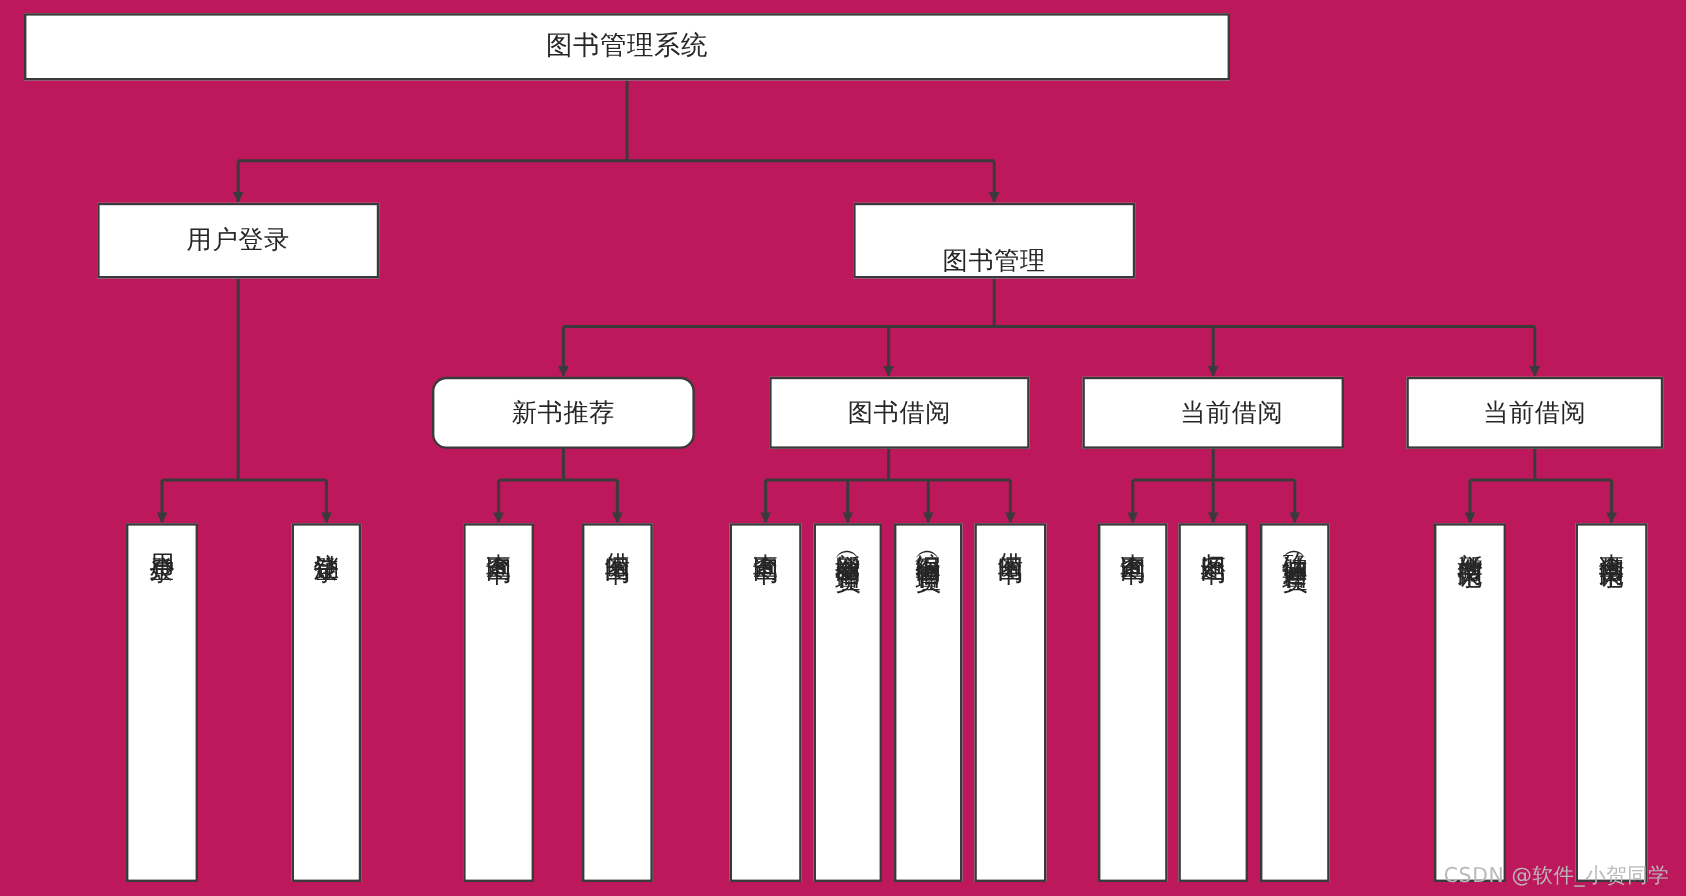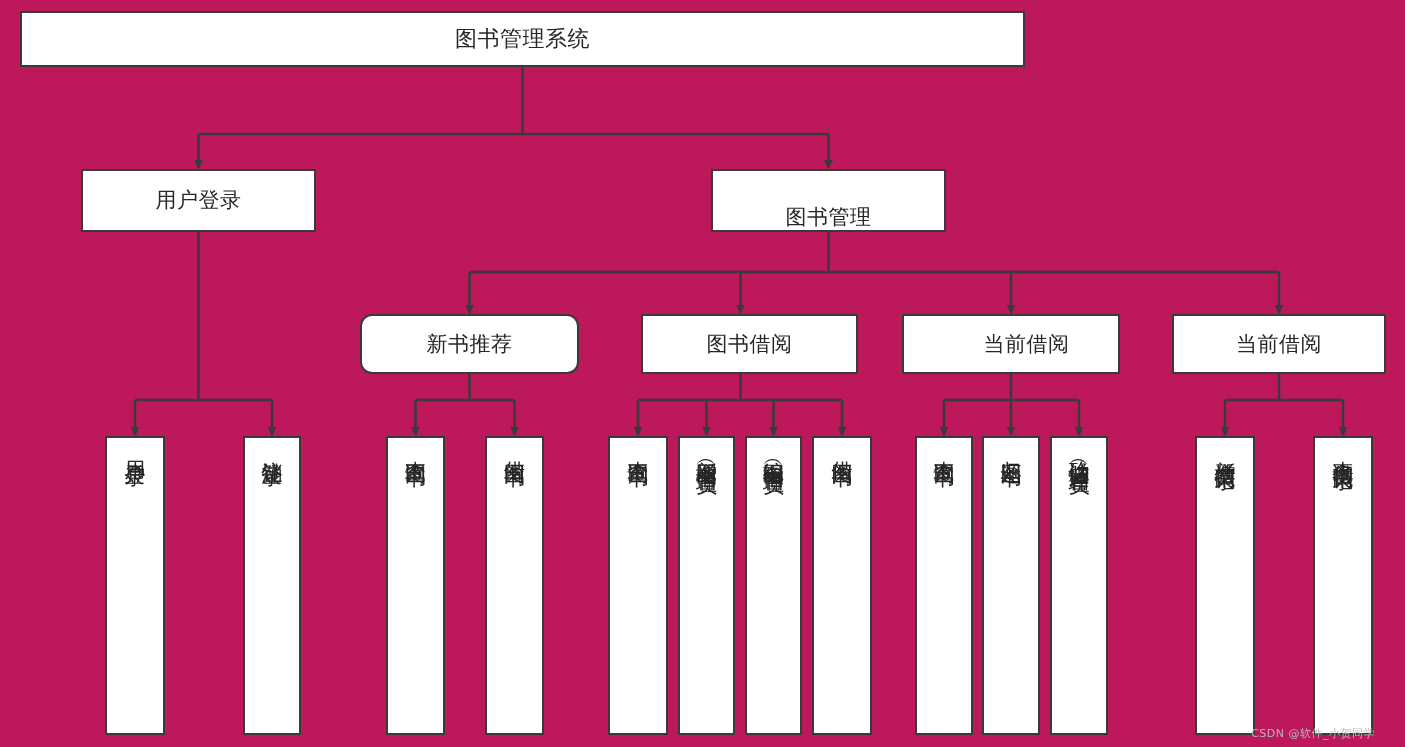--- a/index.html
+++ b/index.html
@@ -58,23 +58,23 @@
   .node.v .node-label {
     writing-mode: vertical-rl;
     text-orientation: upright;
     font-size: 21px;
     line-height: 1.05;
     letter-spacing: 2px;
     margin: 0 auto;
   }
   .watermark {
     position: absolute;
-    right: 30px;
+    right: 14px;
     bottom: 6px;
-    font-size: 11px;
+    font-size: 17px;
     color: #b9b9b9;
     letter-spacing: 0.5px;
     user-select: none;
     white-space: nowrap;
   }
 </style>
 </head>
 <body>
 
 <div id="canvas">

